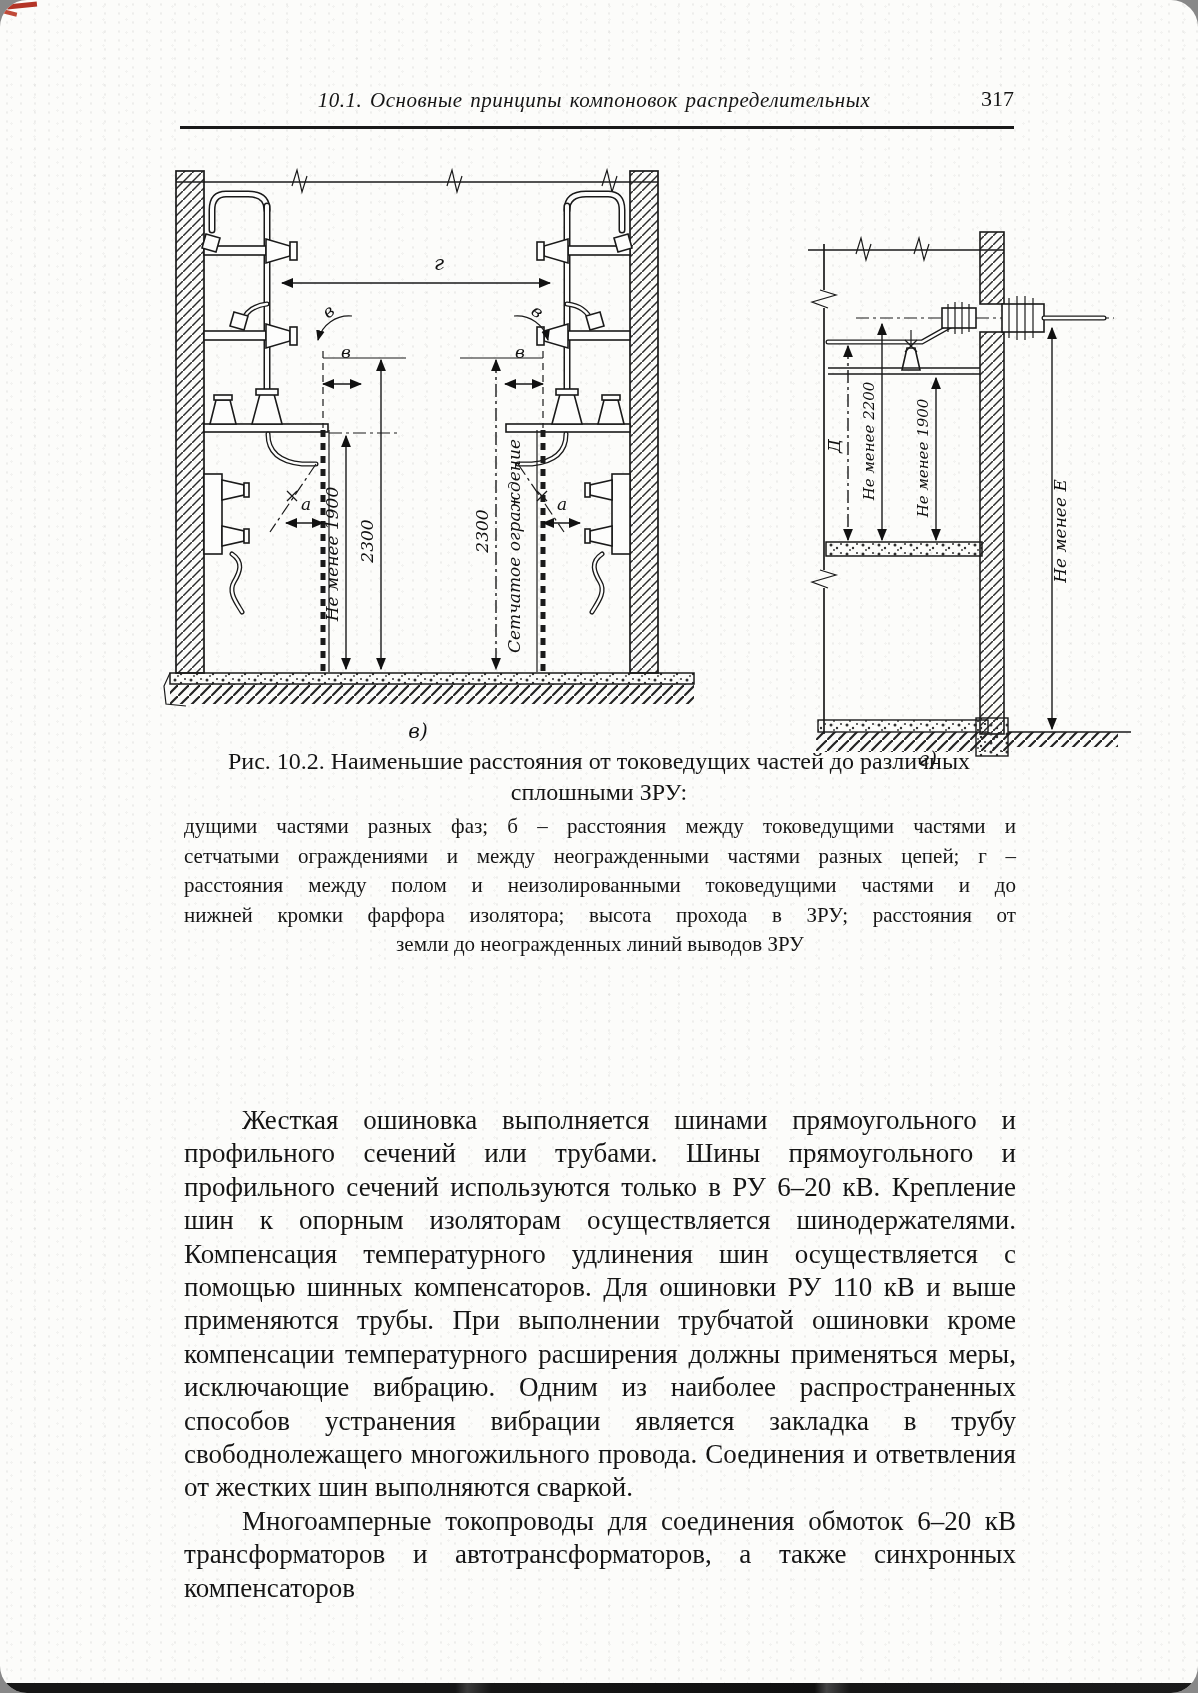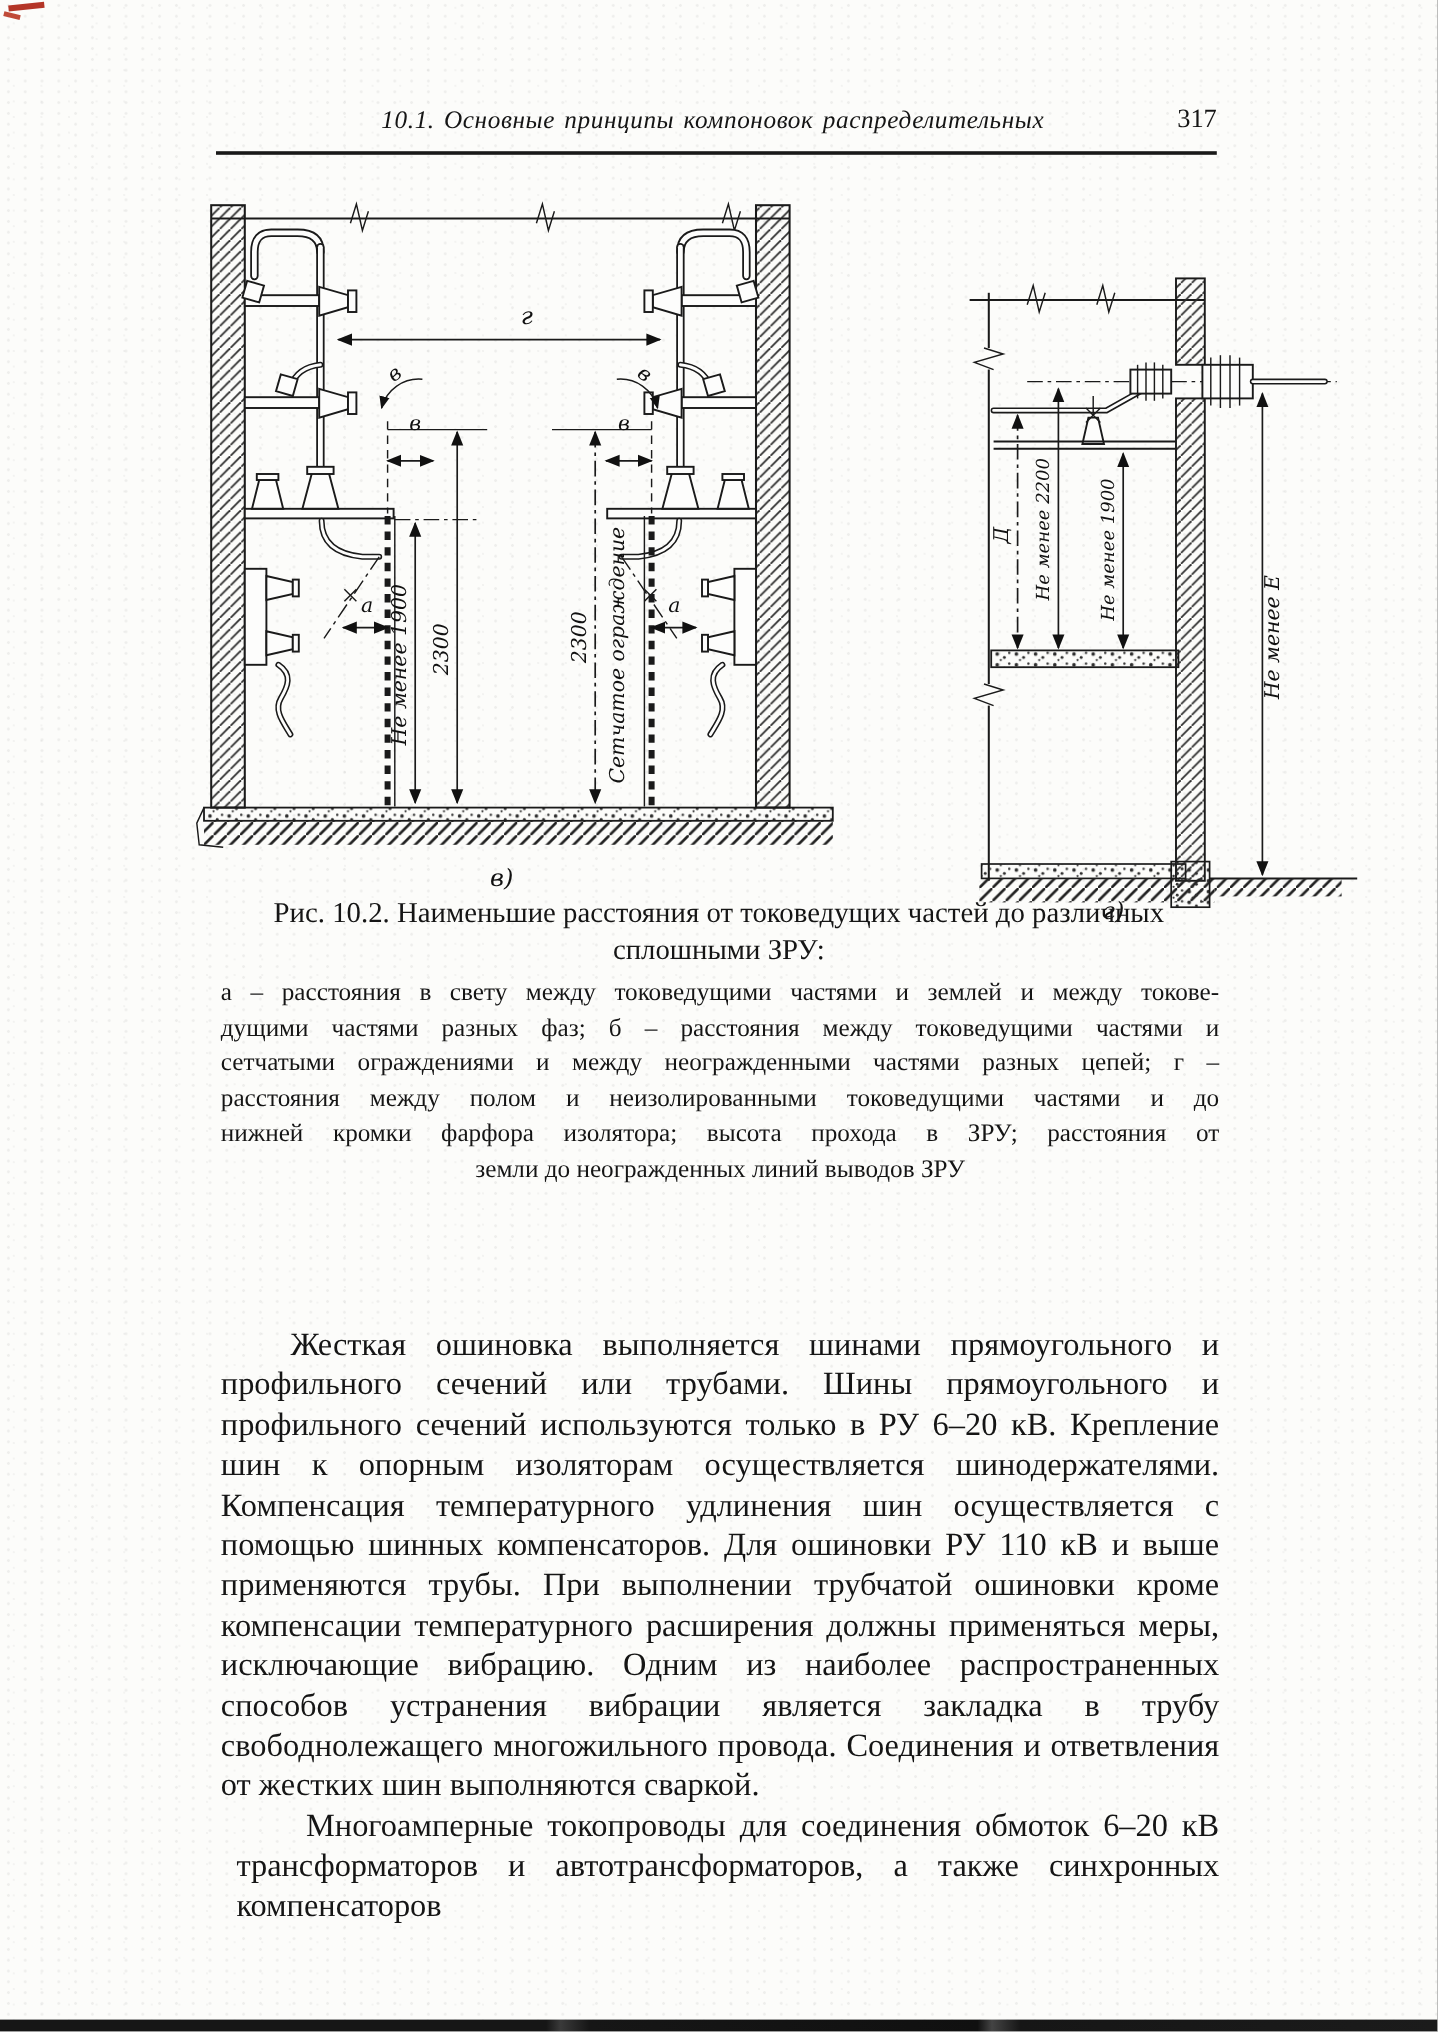--- a/index.html
+++ b/index.html
@@ -7,20 +7,21 @@
     position:relative;
     width:1198px;height:1693px;
     margin:0 auto;
     background-color:#fcfcfa;
     background-image:radial-gradient(circle, rgba(70,70,70,0.08) 1px, transparent 1.3px),
                      radial-gradient(circle, rgba(70,70,70,0.05) 1px, transparent 1.2px);
     background-size:14px 9px, 23px 13px;
     font-family:"Liberation Serif", serif;
     color:#151515;
     overflow:hidden;
+    border-radius:27px;
   }
   .hdr{position:absolute;top:88px;left:184px;width:830px;height:34px;}
   .hdr-title{
     position:absolute;left:100px;right:110px;text-align:center;
     font-style:italic;font-size:21px;letter-spacing:.5px;word-spacing:2px;white-space:nowrap;
   }
   .hdr-num{position:absolute;right:0;top:-2px;font-size:22px;}
   .hdr-rule{position:absolute;top:126px;left:180px;width:834px;height:3px;background:#191919;}
   .figwrap{position:absolute;top:146px;left:156px;width:1040px;height:628px;}
   svg{display:block;}
@@ -38,21 +39,21 @@
   svg .dlab{font:italic 20px "DejaVu Serif", serif;fill:#111;}
   svg .dlab-m{font:italic 17px "DejaVu Serif", serif;fill:#111;}
   svg .dlab-s{font:italic 15px "DejaVu Serif", serif;fill:#111;}
   .caption{position:absolute;top:746px;left:184px;width:830px;text-align:center;
     font-size:24px;line-height:31px;}
   .legend{position:absolute;top:812px;left:184px;width:832px;font-size:21px;line-height:29.5px;}
   .legend .jl{text-align:justify;text-align-last:justify;}
   .legend .cl{text-align:center;text-align-last:center;}
   .bodytext{position:absolute;top:1104px;left:184px;width:832px;font-size:27px;line-height:33.4px;}
   .bodytext p{margin:0;text-align:justify;text-indent:58px;}
-  .bodytext p + p{margin-top:0;margin-left:13px;}
+  .bodytext p + p{margin-top:0;}
   .scanbar{position:absolute;left:0;bottom:0;width:100%;height:10px;
     background:linear-gradient(90deg,#161616 0%,#161616 38%,#3a3a3a 39%,#161616 41%,#101010 68%,#444 69%,#161616 71%,#1b1b1b 100%);}
   .redmark1{position:absolute;top:3px;left:7px;width:30px;height:5px;background:#b43527;transform:rotate(-6deg);}
   .redmark2{position:absolute;top:11px;left:3px;width:14px;height:4px;background:#c04a38;transform:rotate(14deg);}
 </style>
 </head>
 <body>
 
 <div class="page">
 
@@ -285,21 +286,20 @@
     </g>
   </svg>
   </div>
 
   <div class="caption">
     <div>Рис. 10.2. Наименьшие  расстояния от токоведущих  частей  до  различных</div>
     <div>сплошными ЗРУ:</div>
   </div>
 
   <div class="legend">
-    <div class="jl">а – расстояния в свету между токоведущими частями и землей и между токове-</div>
     <div class="jl">дущими частями разных фаз; б – расстояния между токоведущими частями и</div>
     <div class="jl">сетчатыми ограждениями и между неогражденными частями разных цепей; г –</div>
     <div class="jl">расстояния между полом и неизолированными токоведущими частями и до</div>
     <div class="jl">нижней кромки фарфора изолятора; высота прохода в ЗРУ; расстояния от</div>
     <div class="cl">земли до неогражденных линий выводов ЗРУ</div>
   </div>
 
   <div class="bodytext">
     <p>Жесткая ошиновка выполняется шинами прямоугольного и профильного сечений или трубами. Шины прямоугольного и профильного сечений используются только в РУ 6–20 кВ. Крепление шин к опорным изоляторам осуществляется шинодержателями. Компенсация температурного удлинения шин осуществляется с помощью шинных компенсаторов. Для ошиновки РУ 110 кВ и выше применяются трубы. При выполнении трубчатой ошиновки кроме компенсации температурного расширения должны применяться меры, исключающие вибрацию. Одним из наиболее распространенных способов устранения вибрации является закладка в трубу свободнолежащего многожильного провода. Соединения и ответвления от жестких шин выполняются сваркой.</p>
     <p>Многоамперные токопроводы для соединения обмоток 6–20 кВ трансформаторов и автотрансформаторов, а также синхронных компенсаторов</p>

